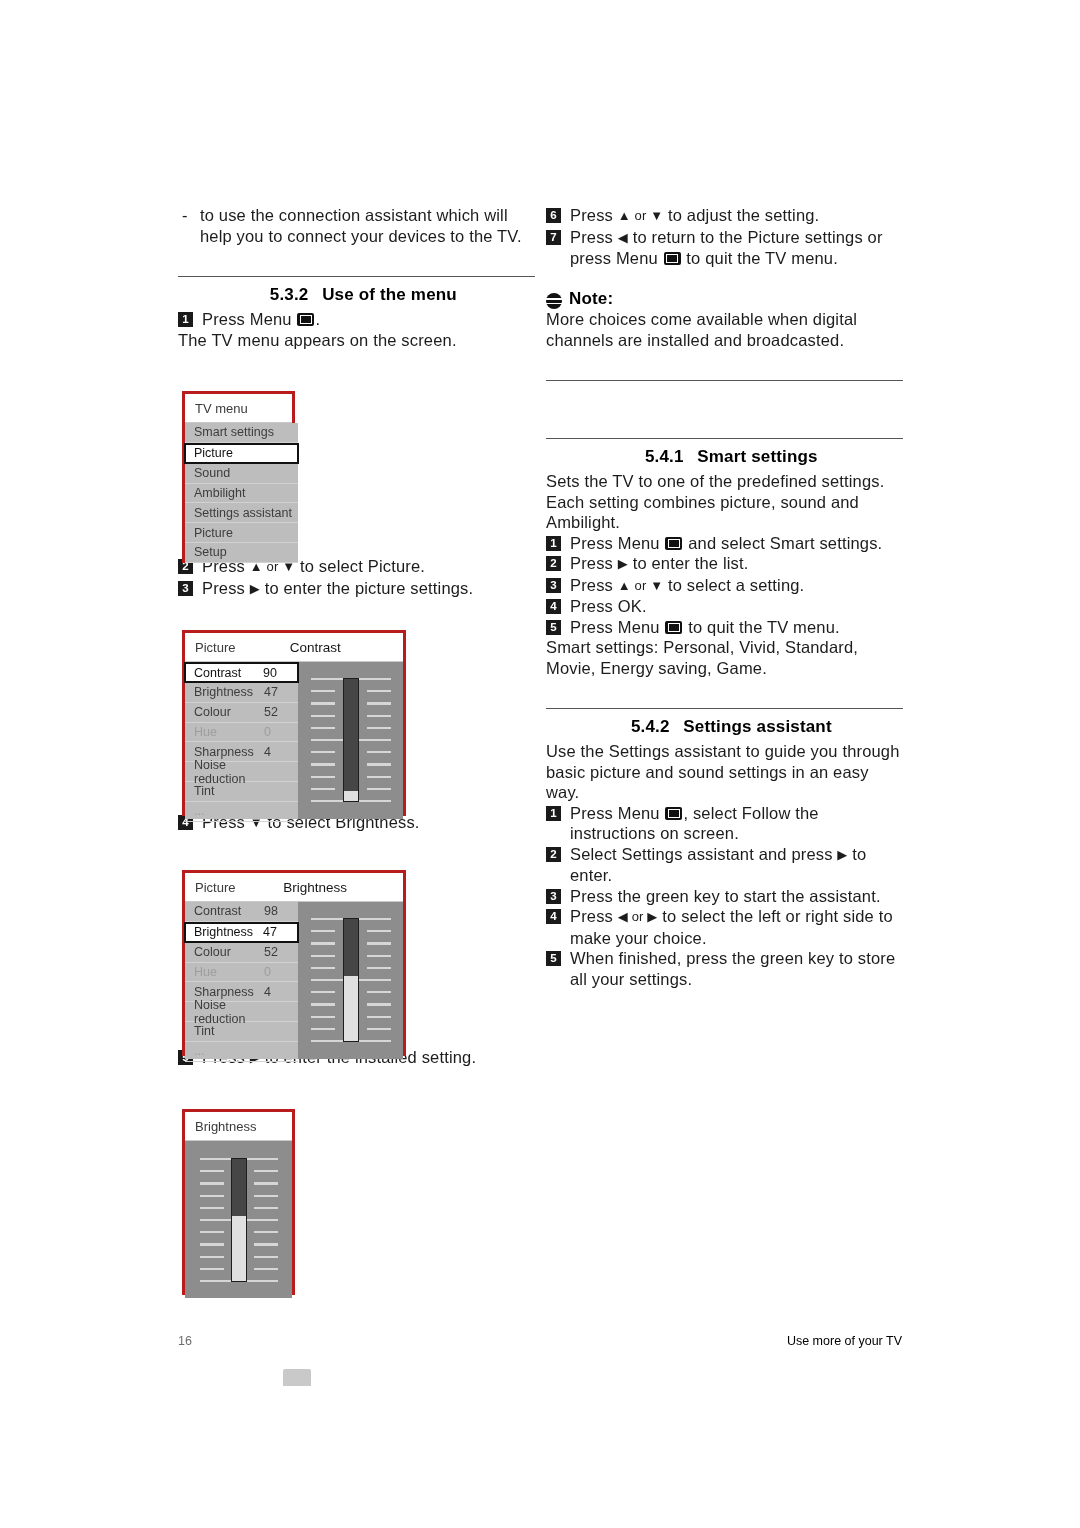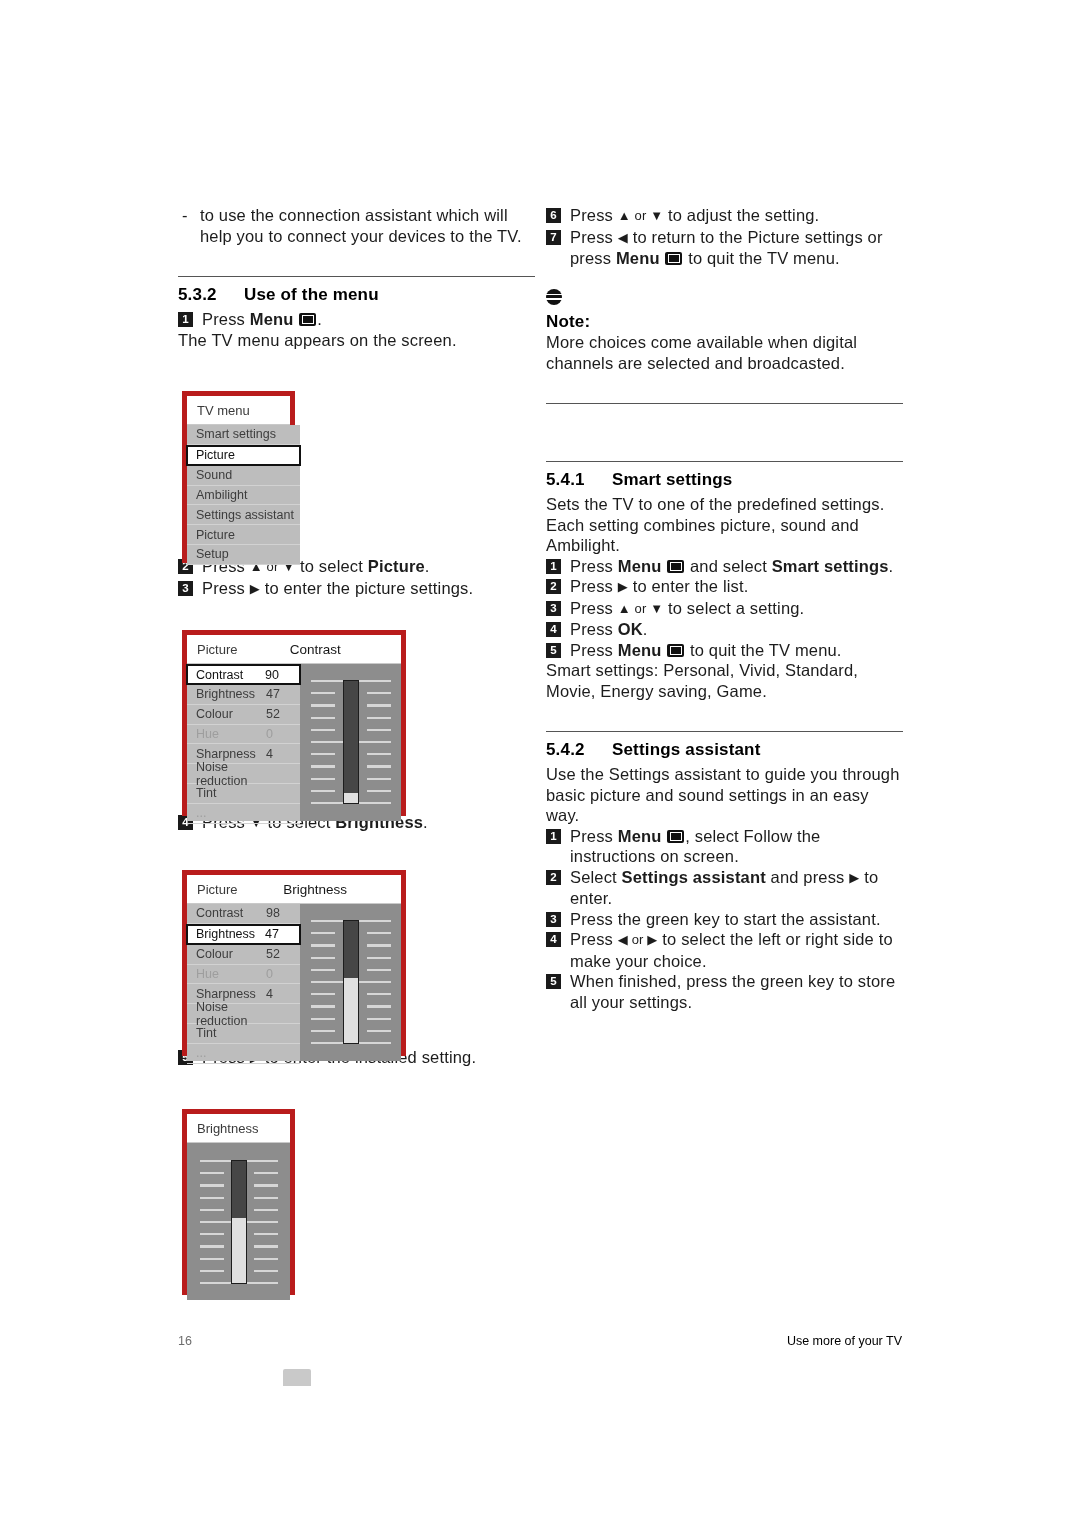--- a/index.html
+++ b/index.html
@@ -67,20 +67,21 @@
     margin: 0 0 7px 0;
     height: 0;
   }
 
   h3.sub-head {
     font-size: 17px;
     font-weight: bold;
     margin: 0 0 3px 0;
     line-height: 22px;
     color: #000;
+    text-align: center;
   }
   h3.sub-head .num { display: inline-block; width: 66px; }
 
   h2.main-head {
     font-size: 25.5px;
     font-weight: bold;
     margin: 0 0 0 0;
     line-height: 32px;
     color: #000;
   }
@@ -102,21 +103,21 @@
     font-size: 11.5px;
     font-weight: bold;
     line-height: 15px;
     text-align: center;
     margin-top: 3px;
     margin-right: 9px;
     font-family: "Liberation Sans", sans-serif;
   }
   .step-body { flex: 1 1 auto; }
 
-  b, .bold { font-weight: bold; }
+  b, .bold { font-weight: normal; }
 
   
   .menu-icon {
     display: inline-block;
     width: 17px;
     height: 13px;
     background: #111;
     border-radius: 2px;
     position: relative;
     vertical-align: -1px;
@@ -126,21 +127,21 @@
     content: "";
     position: absolute;
     left: 2.5px; top: 2px;
     width: 12px; height: 9px;
     border: 1.6px solid #fff;
     box-sizing: border-box;
     background: #111;
   }
 
   
-  .note-row { display:flex; align-items:flex-start; gap:7px;flex-direction:column; }
+  .note-row { display:flex; align-items:flex-end; gap:7px; }
   .note-icon {
     display:inline-block;
     width: 16px; height: 16px;
     border-radius: 50%;
     background: #111;
     position: relative;
     flex: 0 0 auto;
   }
   .note-icon::before {
     content:"";
@@ -153,21 +154,21 @@
     width:16px; height:1.8px; background:#fff;
   }
   .note-label { font-size: 17px; font-weight:bold; color:#000; }
 
   .arrow { font-size: 13px; vertical-align: 1px; }
 
   
   .tvmock {
     position: absolute;
     background: #fca5a5;
-    border: 5px solid #b91c1c;
+    border: 3px solid #b91c1c;
     box-sizing: border-box;
   }
   .tvmock .titlebar {
     height: 28px;
     background: #ffffff;
     display: flex;
     align-items: center;
     border-bottom: 1px solid #c9c9c9;
   }
   .tvmock .titlebar .t-left {
@@ -355,21 +356,21 @@
       <div class="step-num">7</div>
       <div class="step-body"><span>Press </span><span class="arrow">◀</span><span> to return to the Picture settings or press </span><b>Menu</b> <span class="menu-icon"></span><span> to quit the TV menu.</span></div>
     </div>
 
     <div class="spacer-md"></div>
 
     <div class="note-row">
       <span class="note-icon"></span>
       <span class="note-label"><span>Note</span><span>:</span></span>
     </div>
-    <div class="p">More choices come available when digital channels are selected and broadcasted.</div>
+    <div class="p">More choices come available when digital channels are installed and broadcasted.</div>
 
     <div class="spacer-lg"></div>
 
     <div class="rule"></div>
 
     <div class="spacer-md"></div>
 
     <div class="spacer-lg"></div>
 
     <div class="rule"></div>

